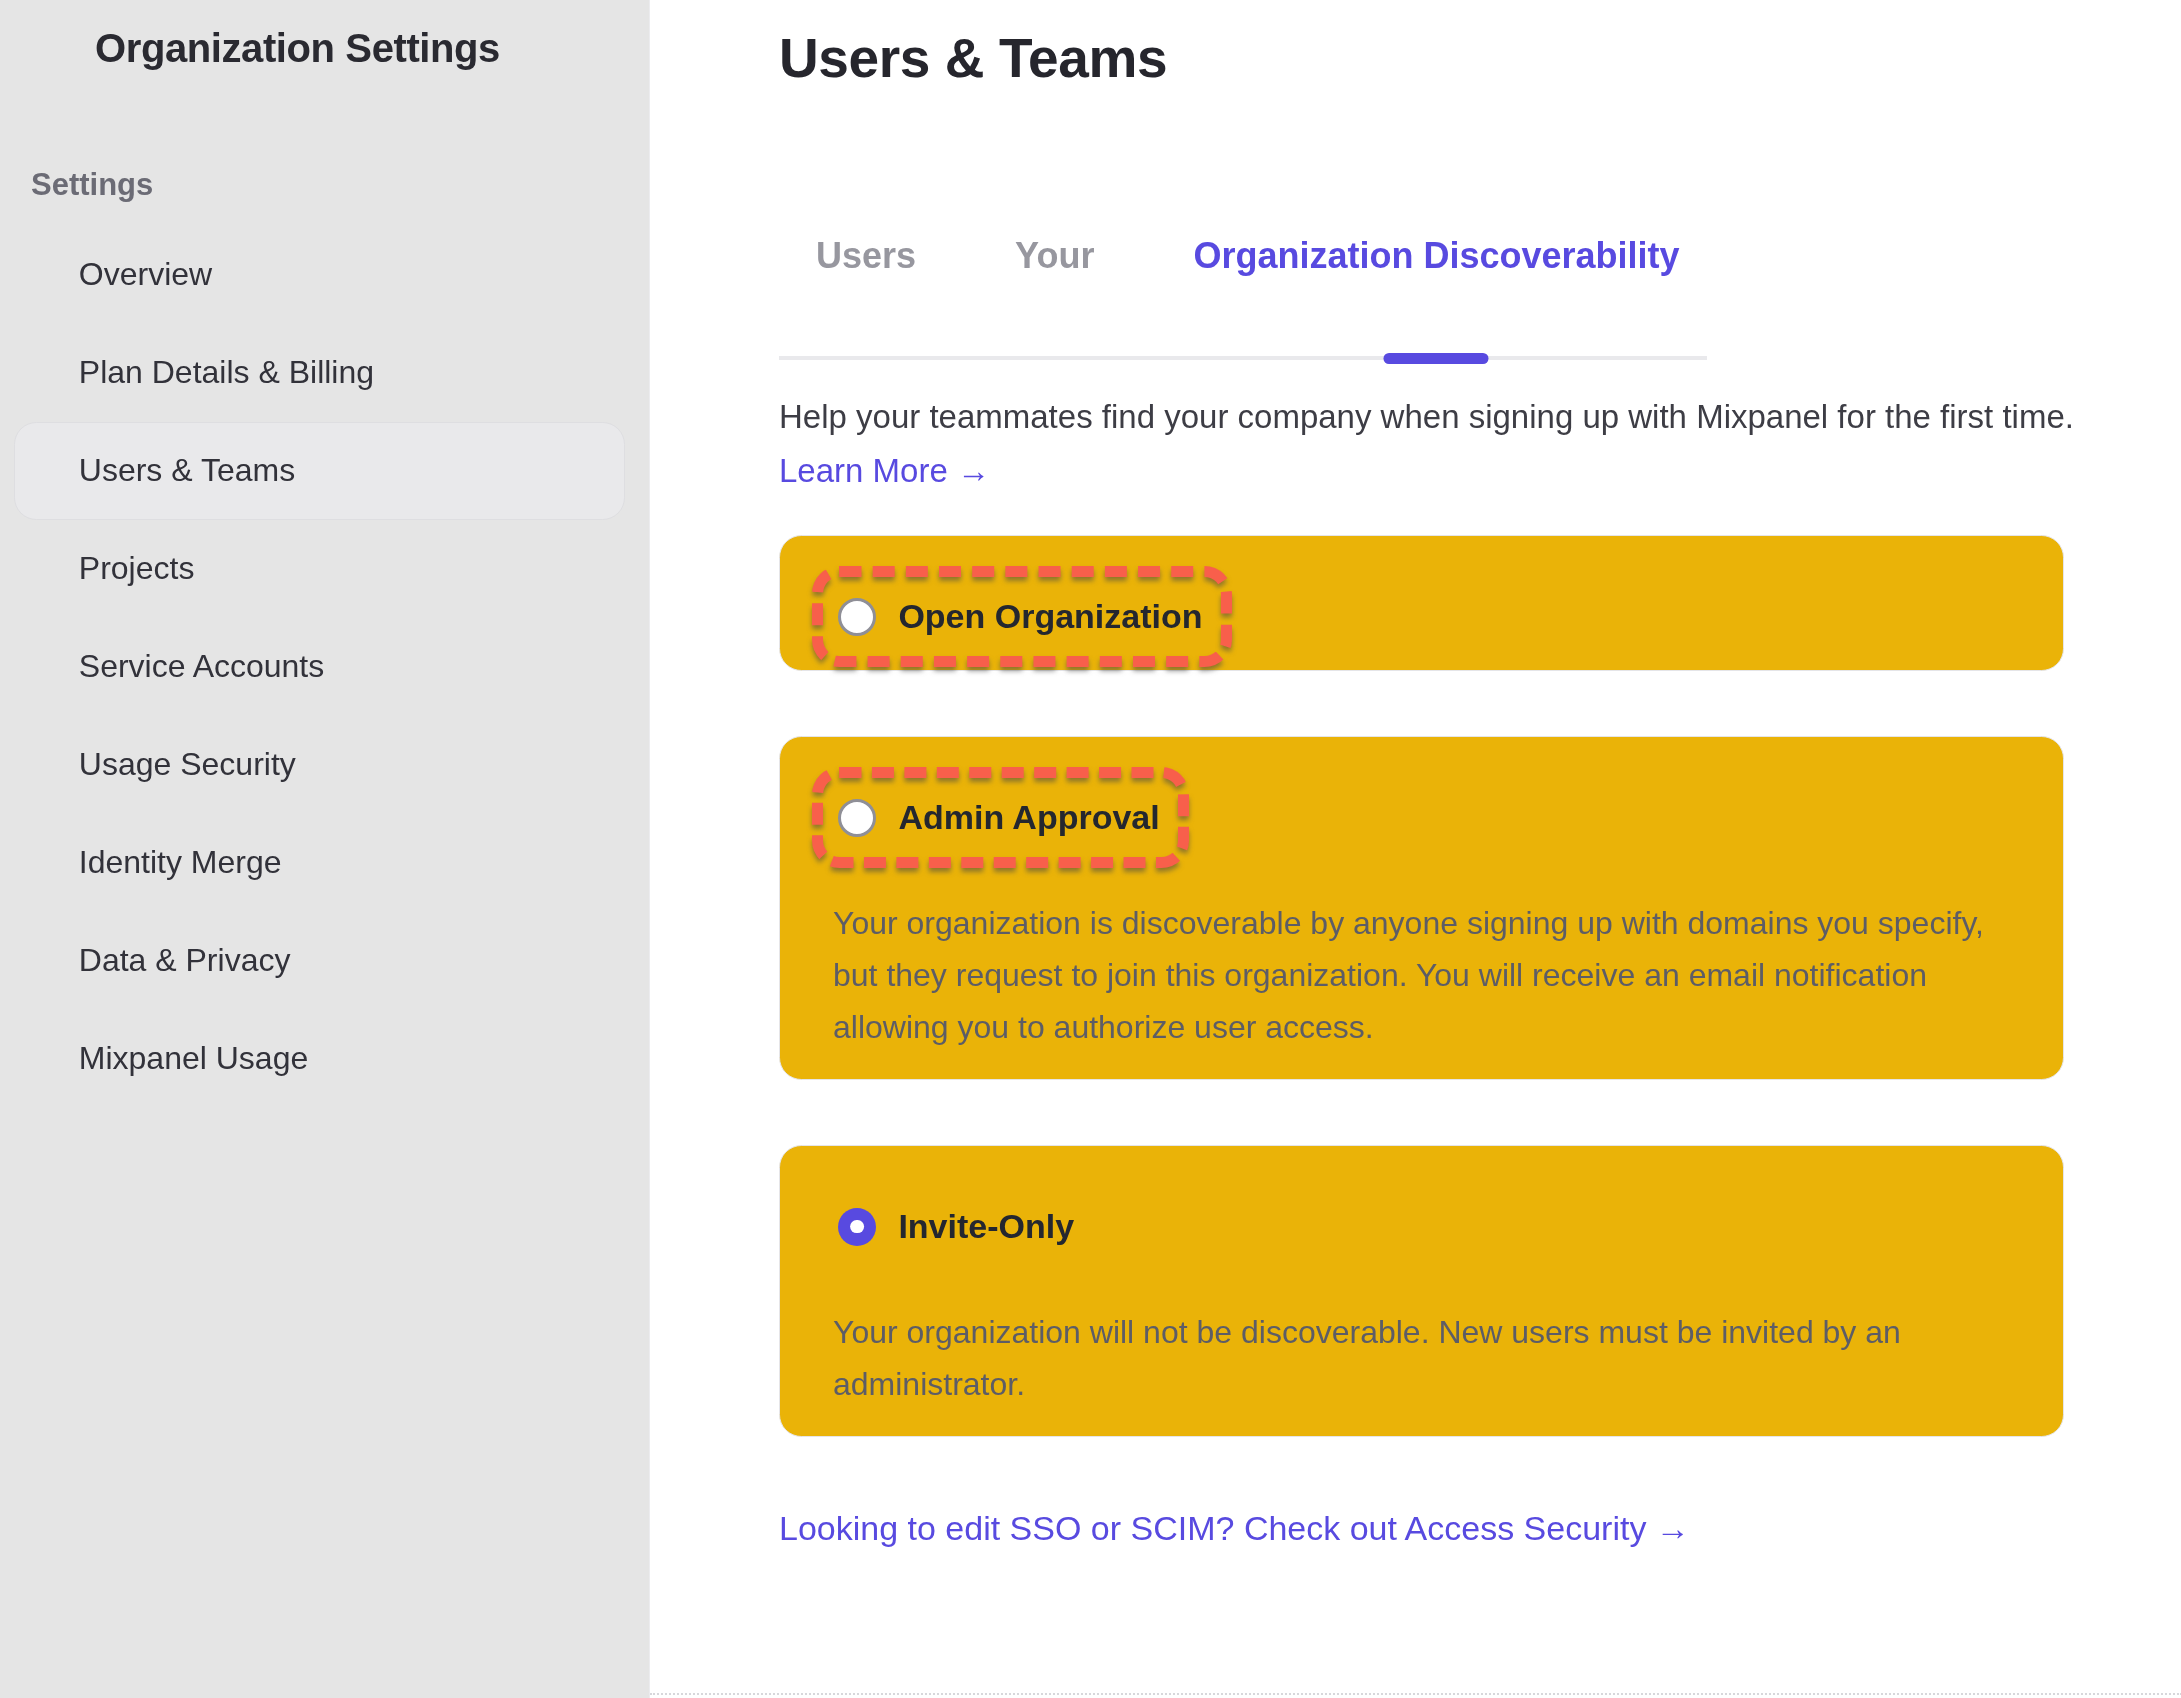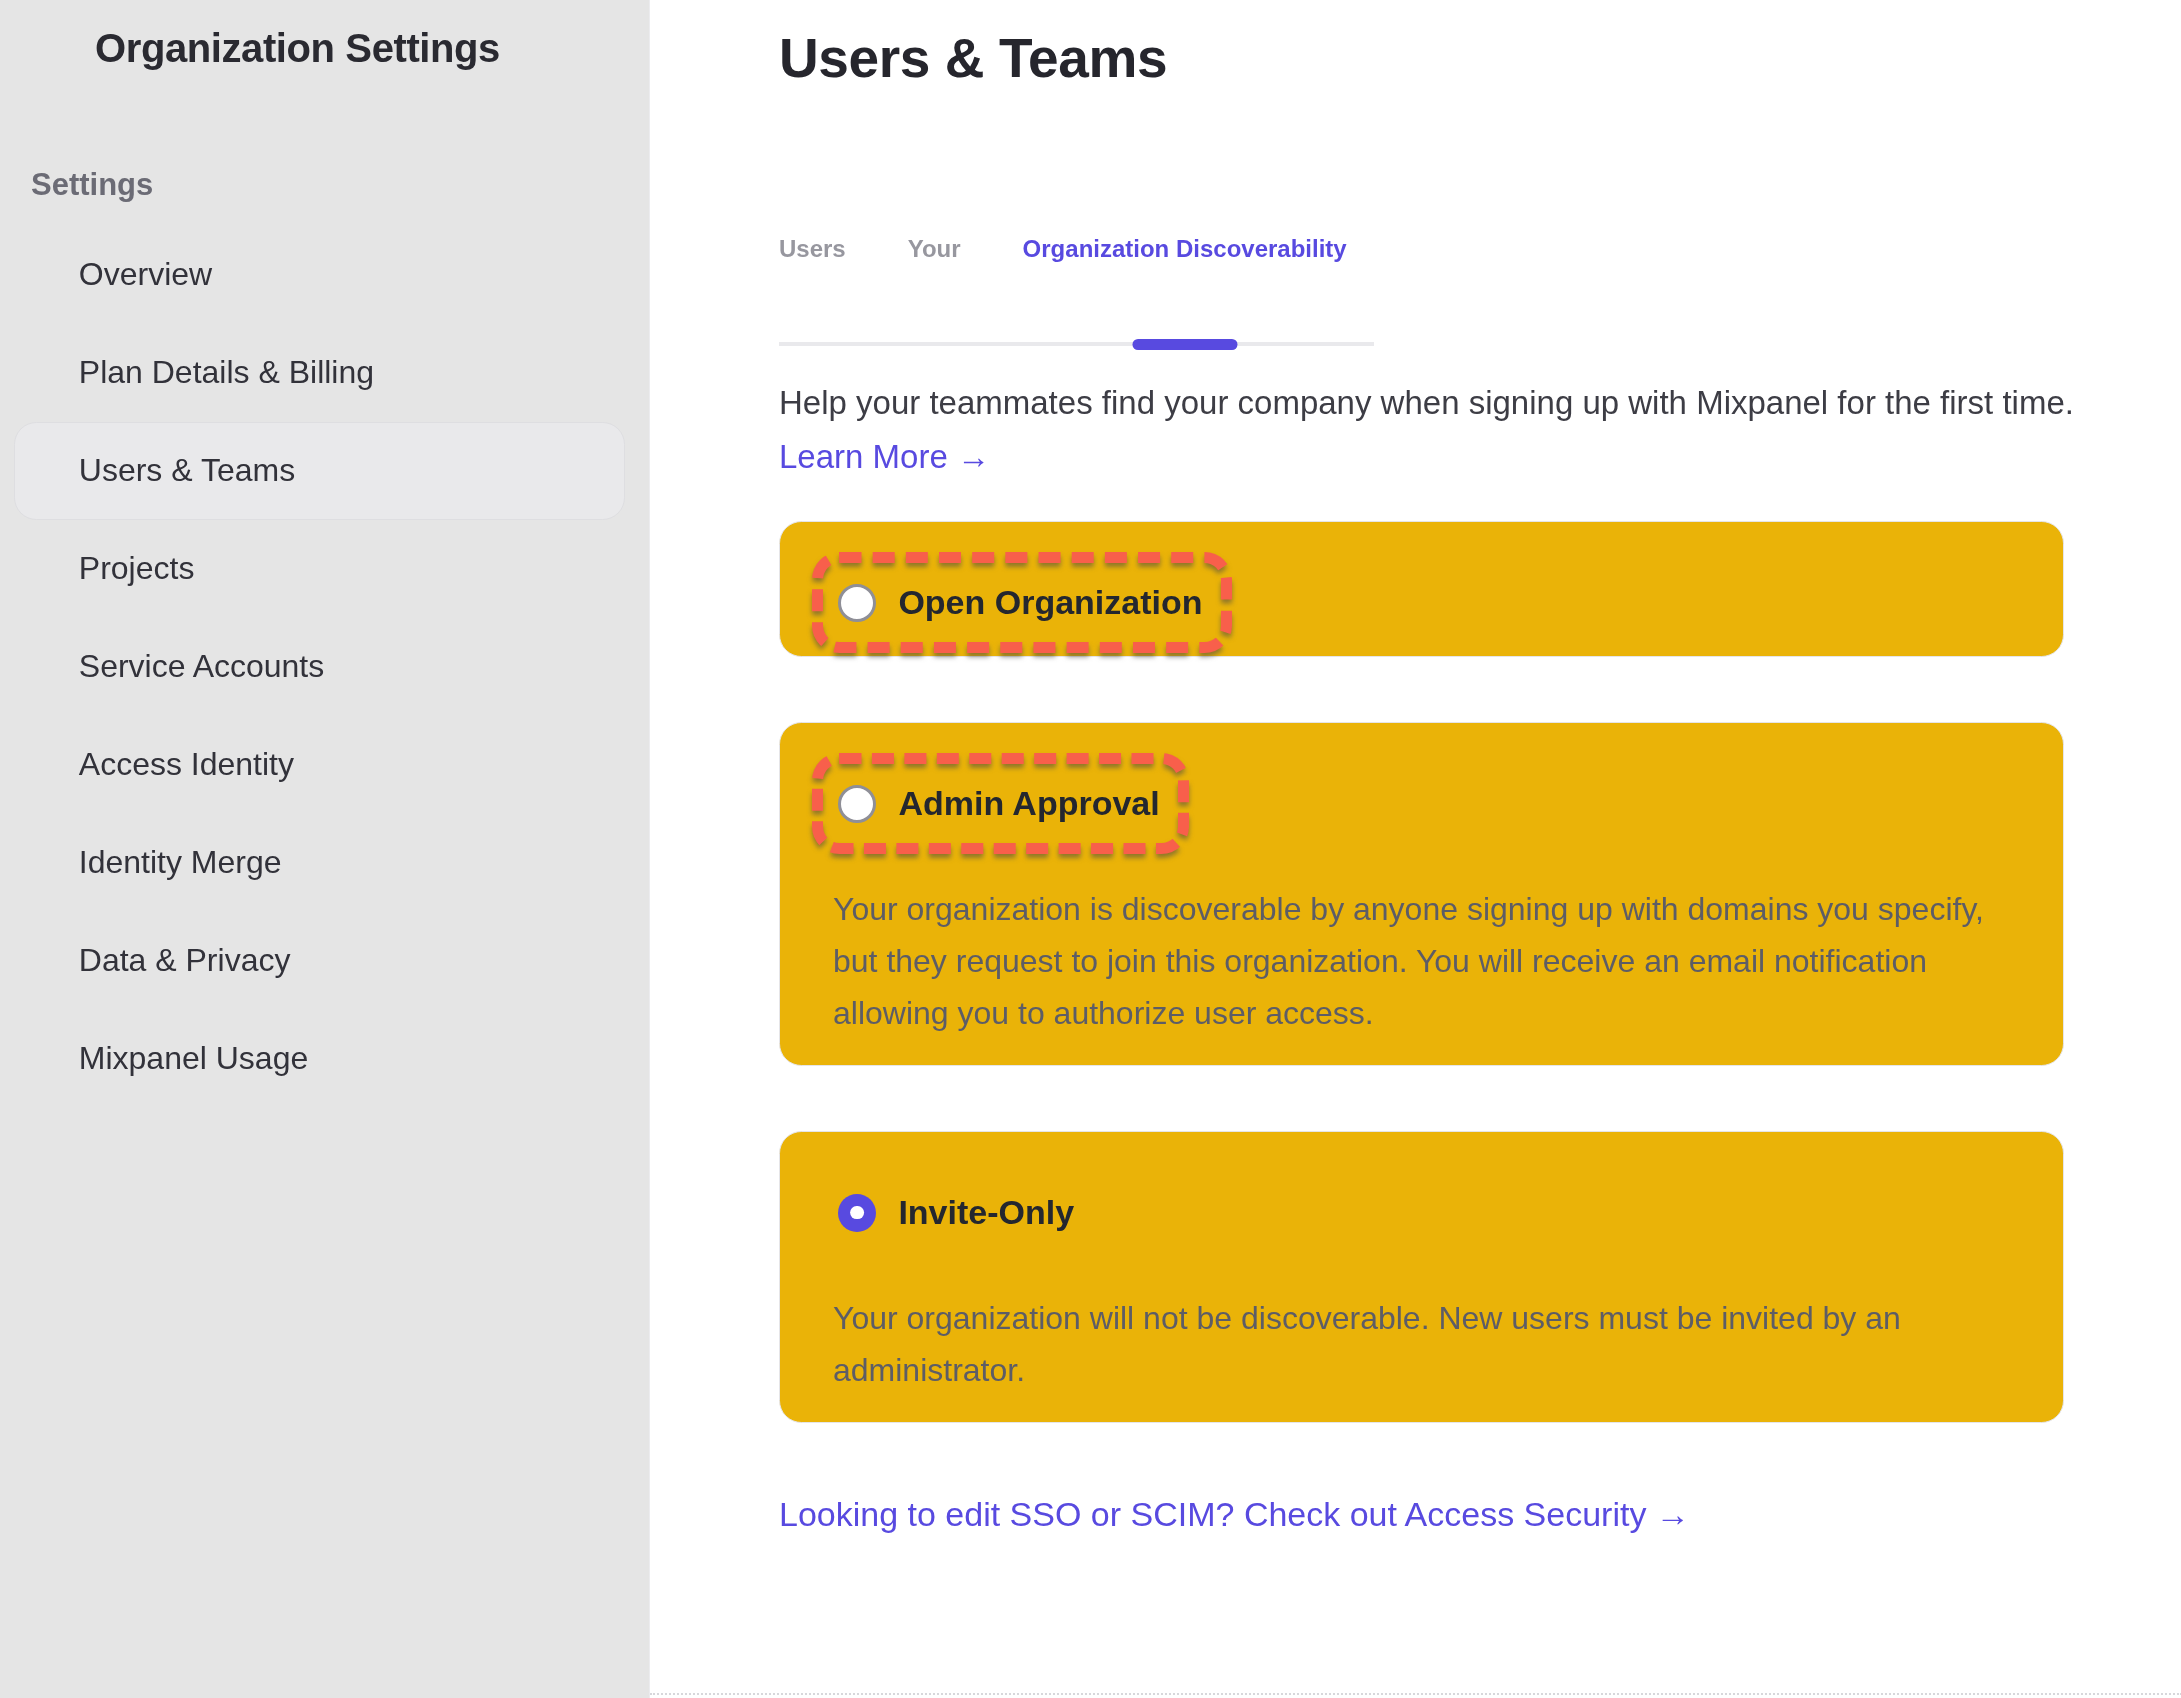--- a/index.html
+++ b/index.html
@@ -70,27 +70,28 @@
 
   .tabs {
     display: flex;
     gap: 62px;
     margin-top: 145px;
     width: max-content;
     padding-right: 27.5px;
     border-bottom: 4.3px solid #e9e9ec;
   }
   .tab {
-    font-size: 24px;
+    font-size: 36px;
     font-weight: 600;
     color: #97979f;
     padding-bottom: 79px;
     position: relative;
     cursor: pointer;
     white-space: nowrap;
+    margin-left: 37px;
   }
   .tab.active { color: #584ae0; }
   .tab.active::after {
     content: "";
     position: absolute;
     left: 50%;
     transform: translateX(-50%);
     bottom: -7.7px;
     width: 105px;
     height: 11.2px;
@@ -205,21 +206,21 @@
 
 <aside class="sidebar">
   <div class="sidebar-title">Organization Settings</div>
   <div class="section-label">Settings</div>
   <nav class="nav-list">
     <div class="nav-item">Overview</div>
     <div class="nav-item">Plan Details &amp; Billing</div>
     <div class="nav-item active">Users &amp; Teams</div>
     <div class="nav-item">Projects</div>
     <div class="nav-item">Service Accounts</div>
-    <div class="nav-item">Access Identity</div>
+    <div class="nav-item">Usage Security</div>
     <div class="nav-item">Identity Merge</div>
     <div class="nav-item">Data &amp; Privacy</div>
     <div class="nav-item">Mixpanel Usage</div>
   </nav>
 </aside>
 
 <main class="main">
   <h1 class="page-title">Users &amp; Teams</h1>
 
   <div class="tabs">

